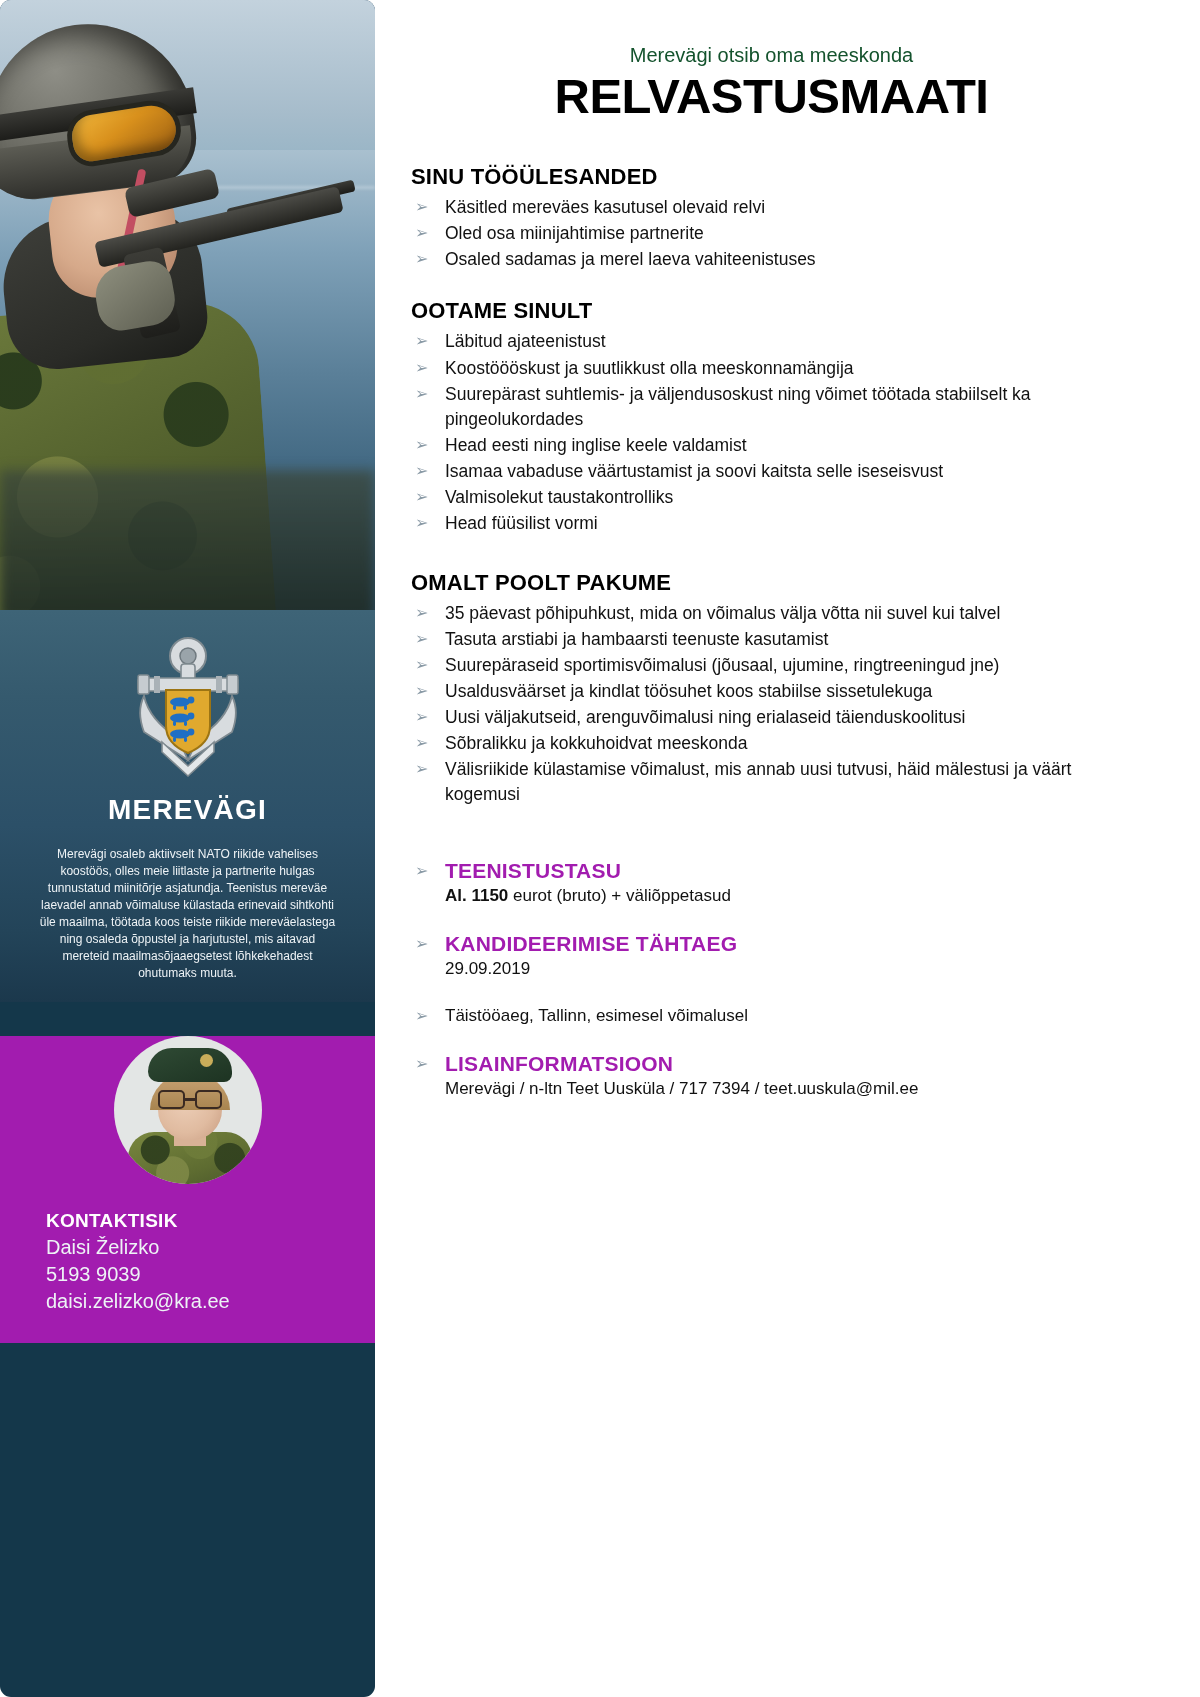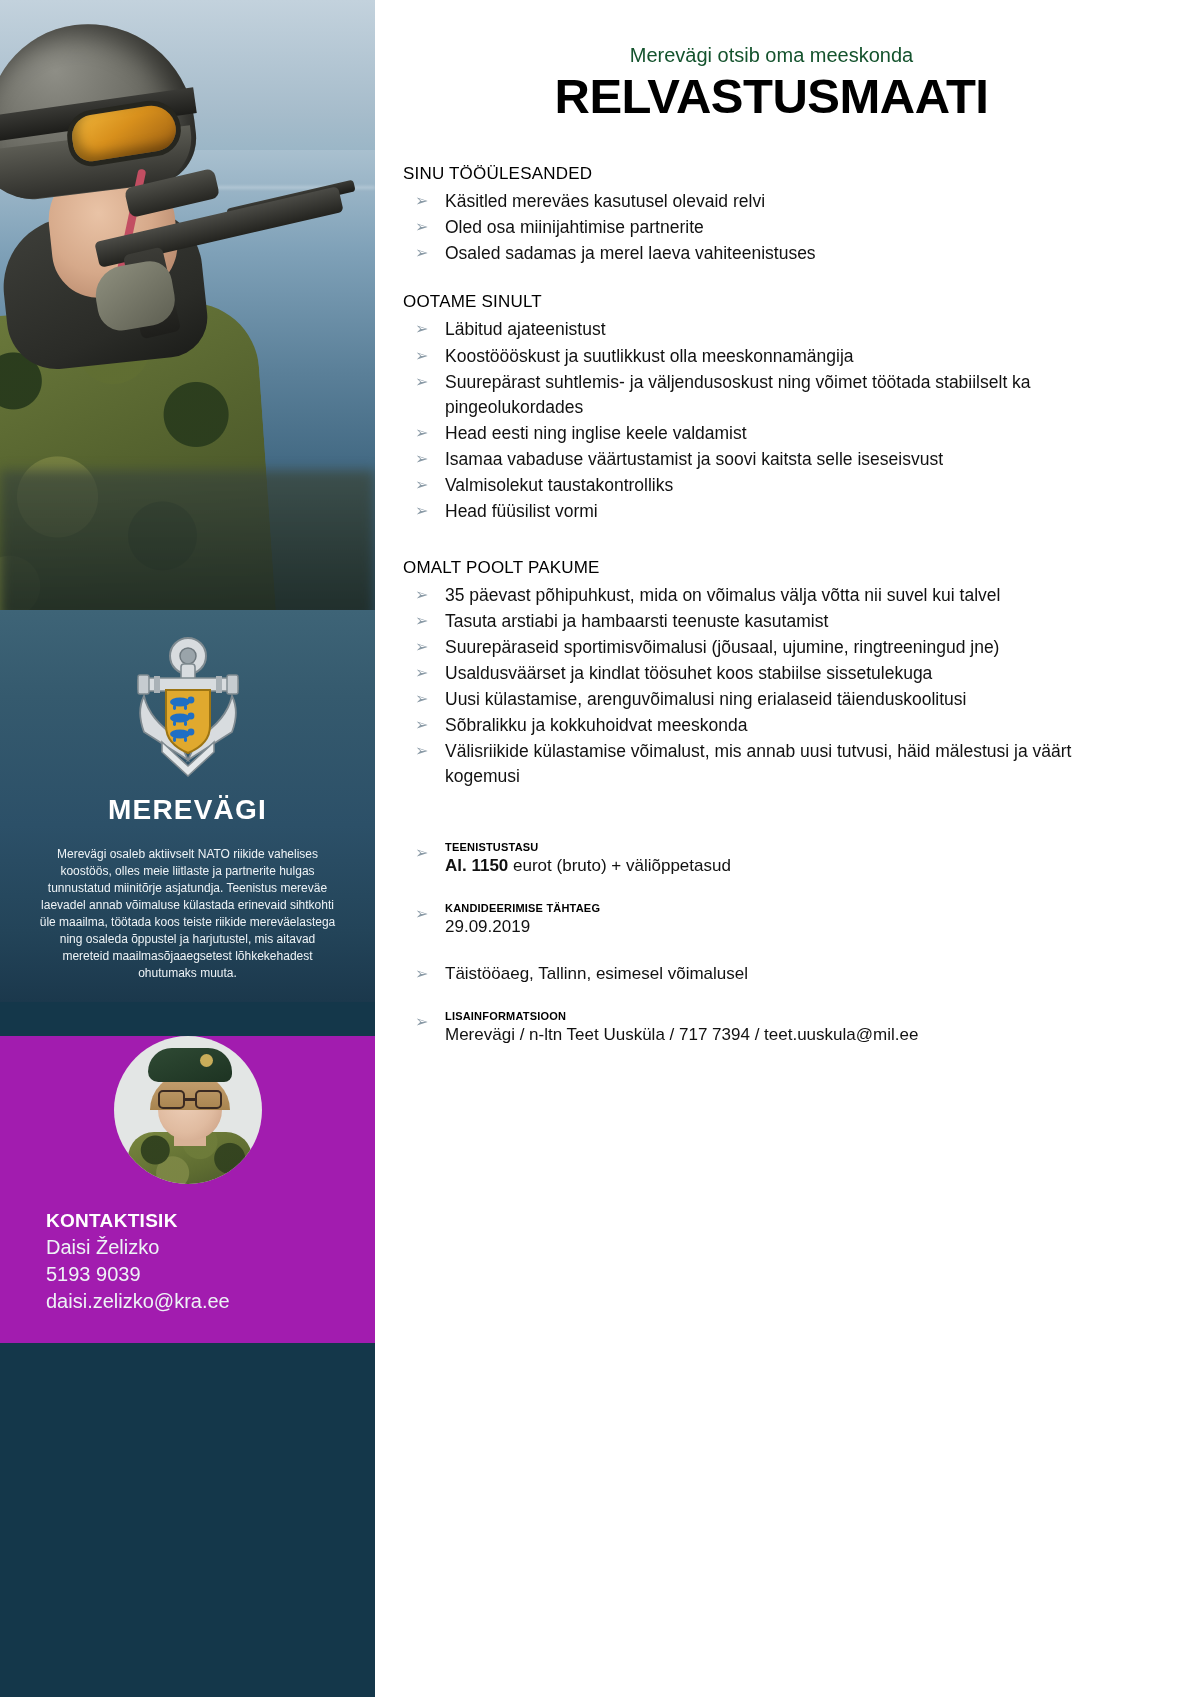--- a/index.html
+++ b/index.html
@@ -12,20 +12,21 @@
   .poster { position:relative; width:1200px; height:1697px; display:flex; }
 
   
   .sidebar {
     position:relative;
     width:375px;
     height:1697px;
     flex:0 0 375px;
     background:#14374a;
     overflow:hidden;
+    border-radius:11px;
   }
 
   
   .photo-top {
     position:relative;
     width:375px;
     height:610px;
     overflow:hidden;
     background:linear-gradient(170deg,#7f98ab 0%,#5d7f97 28%,#3f6a86 55%,#2d5773 80%,#274c66 100%);
   }
@@ -219,39 +220,39 @@
   }
   .eyebrow {
     text-align:center; font-size:20px; color:#14532d; margin-bottom:4px;
   }
   .job-title {
     text-align:center; font-size:49px; font-weight:bold; letter-spacing:-0.5px;
     color:#000; line-height:1.05; margin-bottom:42px;
   }
   .section { margin-bottom:26px; }
   .section-head {
-    font-size:17px; font-weight:normal; color:#000;
-    letter-spacing:.2px; margin-bottom:5px;
+    font-size:22px; font-weight:bold; color:#000;
+    letter-spacing:.2px; margin-bottom:5px;margin-left:8px;
   }
   ul.bullets { list-style:none; }
   ul.bullets li {
     position:relative;
     padding-left:42px;
     font-size:17.5px;
     line-height:1.43;
     color:#111;
     margin-bottom:1px;
   }
   ul.bullets li .arrow {
     position:absolute; left:12px; top:1px;
     color:#8a9aa6; font-size:16px;
   }
   .info-block { margin-bottom:24px; position:relative; padding-left:42px; }
   .info-block .arrow { position:absolute; left:12px; top:2px; color:#8a9aa6; font-size:16px; }
-  .info-title { font-size:11px; font-weight:bold; color:#000000; letter-spacing:.2px; }
+  .info-title { font-size:21px; font-weight:bold; color:#a21caf; letter-spacing:.2px; }
   .info-text { font-size:17px; color:#111; line-height:1.4; margin-top:1px; }
   .info-text b { font-weight:bold; }
   .spacer-md { height:26px; }
 </style>
 </head>
 <body>
 
 <div class="poster">
 
   <aside class="sidebar">
@@ -364,21 +365,21 @@
             <li><span class="arrow">➢</span><span>Head füüsilist vormi</span></li>
           </ul>
         </div>
         <div class="section" style="margin-top: 34px;">
           <div class="section-head">OMALT POOLT PAKUME</div>
           <ul class="bullets">
             <li><span class="arrow">➢</span><span>35 päevast põhipuhkust, mida on võimalus välja võtta nii suvel kui talvel</span></li>
             <li><span class="arrow">➢</span><span>Tasuta arstiabi ja hambaarsti teenuste kasutamist</span></li>
             <li><span class="arrow">➢</span><span>Suurepäraseid sportimisvõimalusi (jõusaal, ujumine, ringtreeningud jne)</span></li>
             <li><span class="arrow">➢</span><span>Usaldusväärset ja kindlat töösuhet koos stabiilse sissetulekuga</span></li>
-            <li><span class="arrow">➢</span><span>Uusi külastamise, arenguvõimalusi ning erialaseid täienduskoolitusi</span></li>
+            <li><span class="arrow">➢</span><span>Uusi väljakutseid, arenguvõimalusi ning erialaseid täienduskoolitusi</span></li>
             <li><span class="arrow">➢</span><span>Sõbralikku ja kokkuhoidvat meeskonda</span></li>
             <li><span class="arrow">➢</span><span>Välisriikide külastamise võimalust, mis annab uusi tutvusi, häid mälestusi ja väärt kogemusi</span></li>
           </ul>
         </div>
       </div>
     <div class="spacer-md"></div>
     <div>
         <div class="info-block">
           <span class="arrow">➢</span>
           <div class="info-title">TEENISTUSTASU</div>

